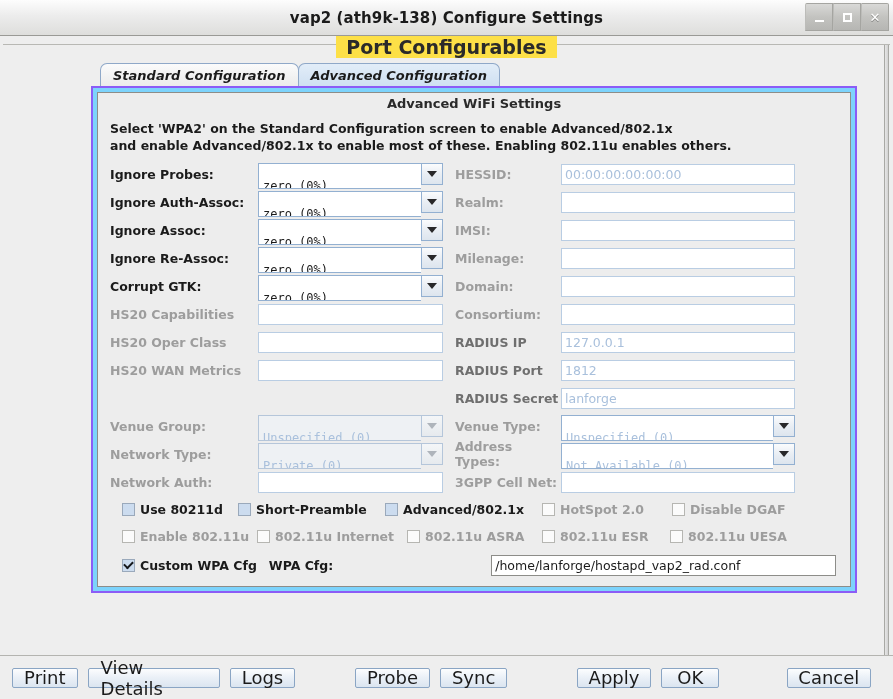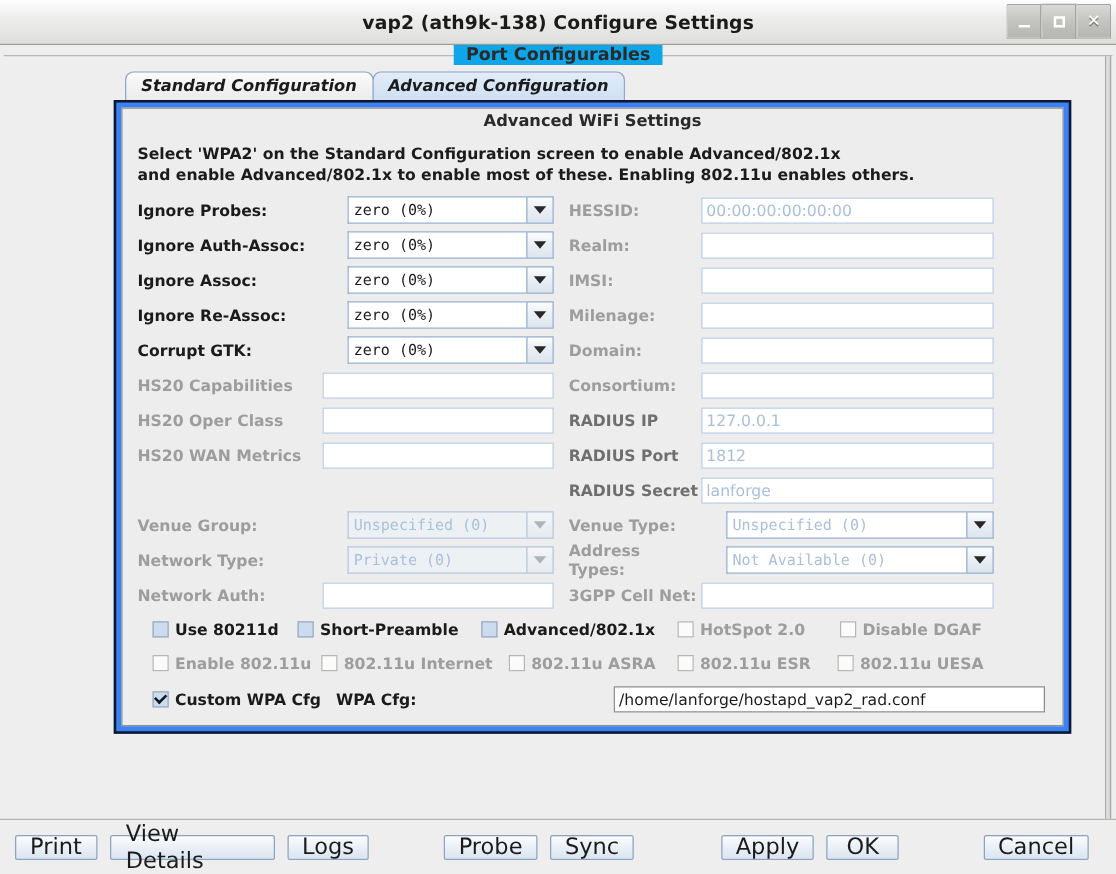--- a/index.html
+++ b/index.html
@@ -82,23 +82,23 @@
   
   .configurables {
     margin: 8px 3px 0 3px;
     border-top: 1px solid #b8b8b4;
     flex: 1;
     display: flex; flex-direction: column;
     position: relative;
   }
   .cfg-title {
     text-align: right;
-    font-size: 14px; font-weight: bold; color: #2a2a2a;
+    font-size: 19px; font-weight: bold; color: #2a2a2a;
     margin-top: -9px;
-    background: #0ea5e9;
+    background: #fde047;
     align-self: center;
     padding: 0 10px;
   }
 
   
   .tabstrip {
     display: flex; align-items: flex-end;
     padding-left: 97px;
     margin-top: 5px;
     height: 23px;
@@ -121,22 +121,22 @@
   }
   .tab.active {
     background: linear-gradient(to bottom, #e2edf8, #cfe0f2);
     margin-left: -1px;
     position: relative; z-index: 3;
   }
 
   
   .adv-outer {
     margin: 0 3px 0 88px;
-    border: 2px solid #0f172a;
-    background: #3b82f6;
+    border: 2px solid #8b5cf6;
+    background: #7dd3fc;
     padding: 4px;
     position: relative;
     width: 766px;
   }
   .adv-inner {
     border: 1px solid #8d8d89;
     background: #ededed;
     padding: 0 0 6px 0;
   }
   .adv-title {
@@ -189,22 +189,22 @@
     height: 22px; width: 100%;
     display: flex; align-items: stretch;
   }
   .combo .val {
     flex: 1;
     border: 1px solid #93b0d1;
     border-right: none;
     background: #ffffff;
     font-family: "DejaVu Sans Mono", monospace;
     font-size: 12px; color: #1b1b1b;
-    padding: 0 4px; line-height: 20px;
-    white-space: nowrap; overflow: hidden; margin-left: 20px;
+    padding: 12px 4px; line-height: 20px;
+    white-space: nowrap; overflow: hidden;
   }
   .combo .arrow {
     width: 22px; flex: none;
     border: 1px solid #93b0d1;
     background: linear-gradient(to bottom, #fbfcfd 0%, #e9eef4 50%, #dde5ee 100%);
     display: flex; align-items: center; justify-content: center;
   }
   .combo .arrow i {
     width: 0; height: 0;
     border-left: 5px solid transparent;

